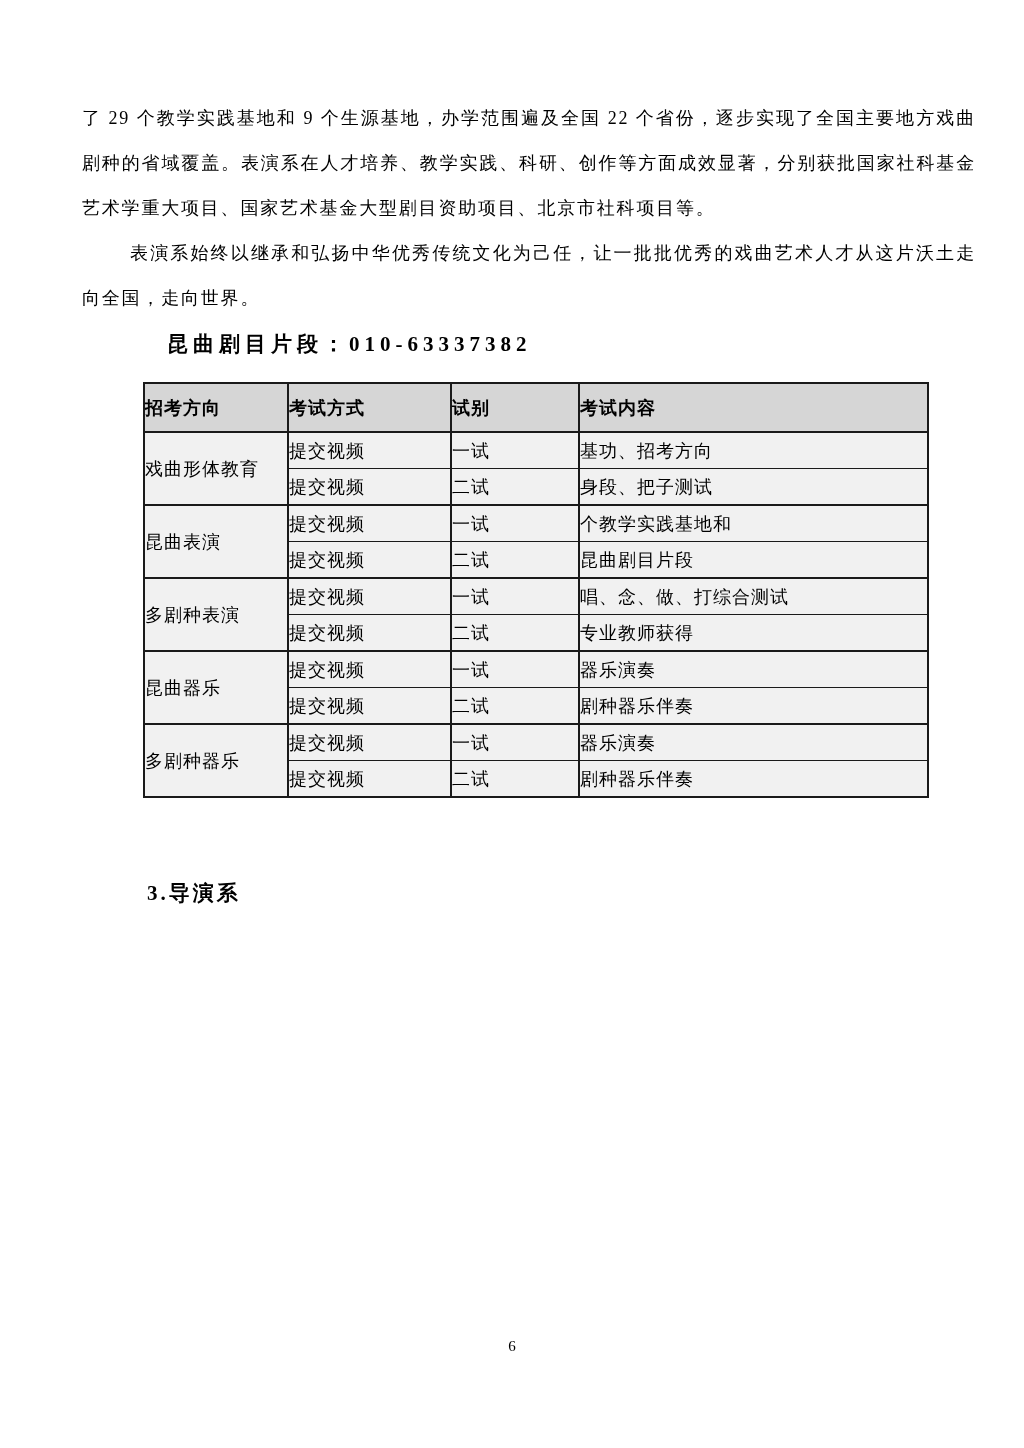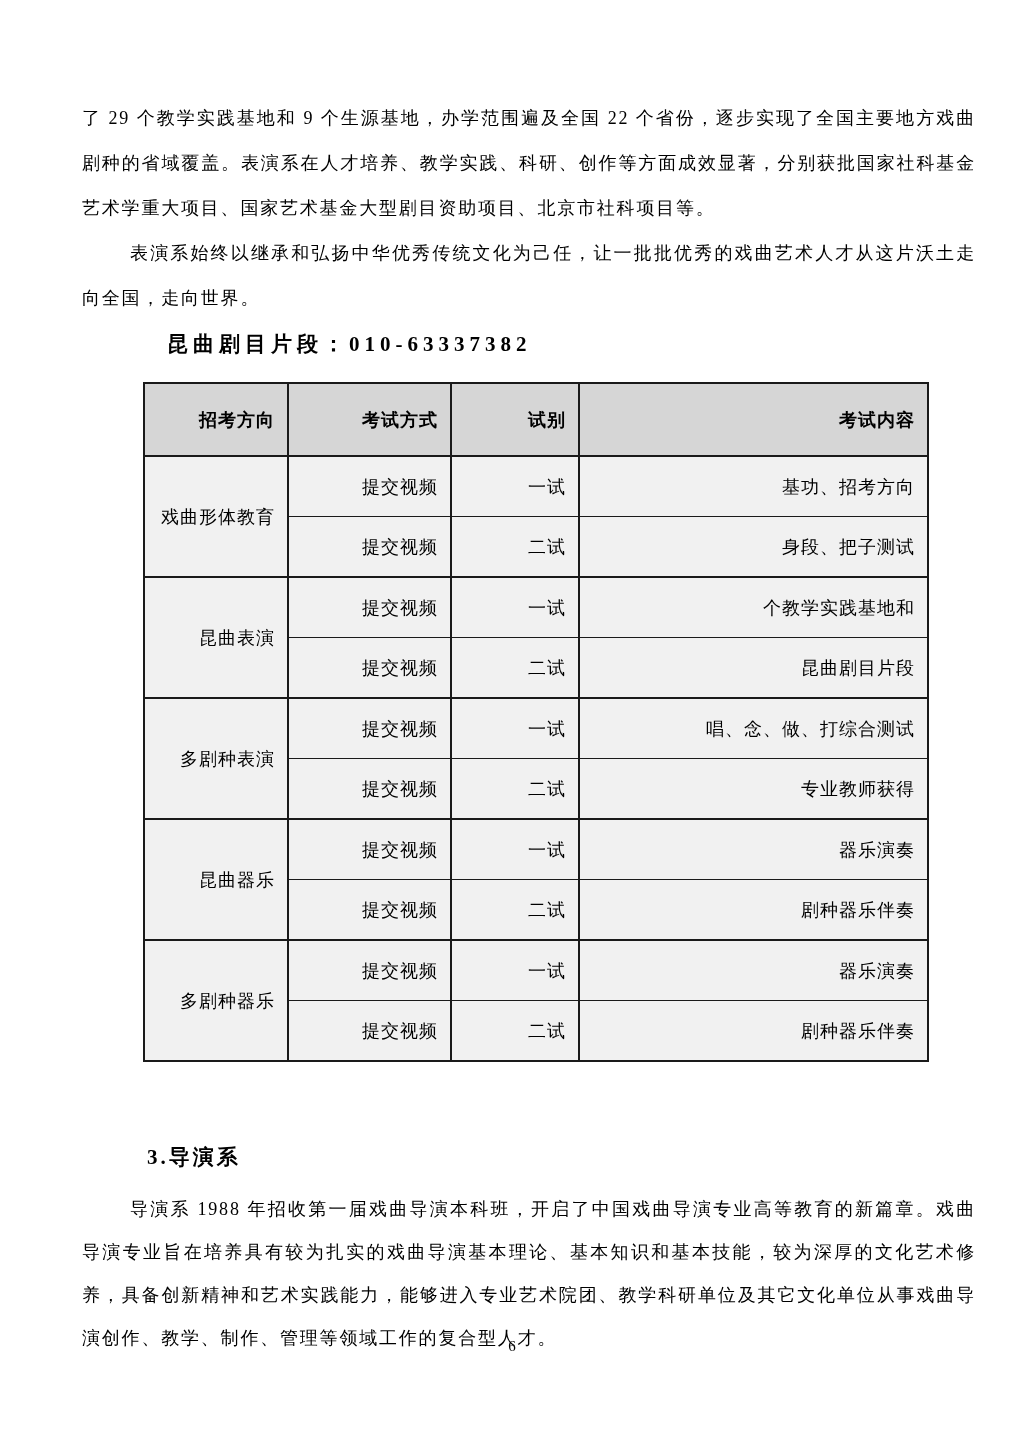--- a/index.html
+++ b/index.html
@@ -48,25 +48,25 @@
     table-layout: fixed;
     border: 2px solid var(--tbl-border, #1a1a1a);
   }
   table.exam-table col.c1 { width: 144px; }
   table.exam-table col.c2 { width: 163px; }
   table.exam-table col.c3 { width: 128px; }
   table.exam-table col.c4 { width: 349px; }
   table.exam-table th, table.exam-table td {
     border: solid var(--tbl-border, #1a1a1a);
     border-width: 1px 2px;
-    text-align: right;
+    text-align: left;
     vertical-align: middle;
     font-size: 18px;
     letter-spacing: 1px;
-    padding: 12px;
+    padding: 0;
   }
   table.exam-table th {
     height: 47px;
     font-weight: bold;
     background: var(--tbl-header-bg, #d6d6d6);
     border-bottom-width: 2px;
   }
   table.exam-table td {
     height: 35px;
     background: var(--tbl-row-bg, #f1f1f1);
@@ -185,18 +185,17 @@
       <tr>
         <td>提交视频</td>
         <td>二试</td>
         <td>剧种器乐伴奏</td>
       </tr>
     </tbody>
   </table>
 
   <p class="section-heading">3.导演系</p>
 
-  <p class="sec-text indent first">导演系 1988 年招收第一届戏曲导演本科班，开启了中国戏曲导演专业高等教育的新篇章。戏曲导演专业旨在培养具有较为扎实的戏曲导演基本理论、基本知识和基本技能，较为深厚的文化艺术修养，具备创新精神和艺术实践能力，能够进入专业艺术院团、教学科研单位及其它文化单位从事戏曲导演创作、教学、制作、管理等领域工作的复合型人才。</p>
 
 
 </div>
 
 <div class="page-number">6</div>
 
 </body></html>

